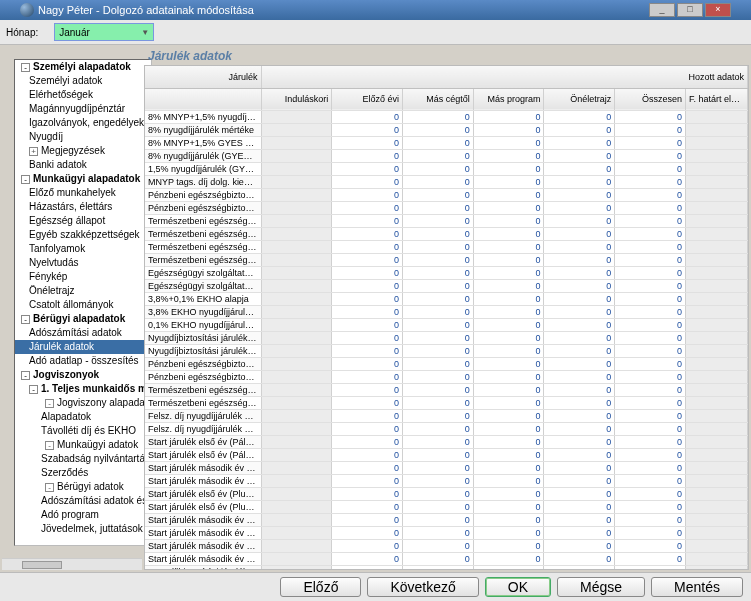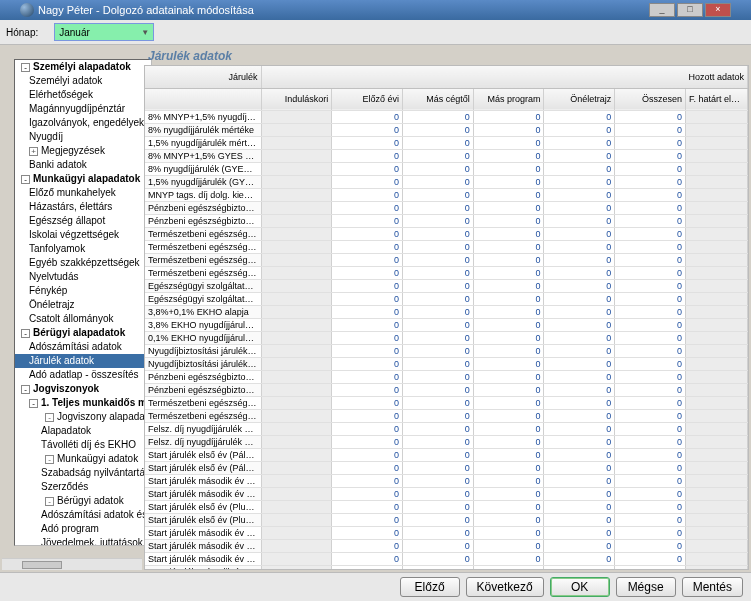--- a/index.html
+++ b/index.html
@@ -30,21 +30,21 @@
 .grid-wrap { flex: 1; border: 1px solid #bbb; background: #fff; overflow-y: auto; overflow-x: hidden; }
 table { width: 100%; border-collapse: collapse; table-layout: fixed; }
 th, td { border-right: 1px solid #d0d0d0; border-bottom: 1px solid #e0e0e0; padding: 1px 3px; height: 11px; font-size: 9px; overflow: hidden; text-overflow: ellipsis; white-space: nowrap; }
 thead th { background: linear-gradient(to bottom, #f8f8f8, #e4e4e4); text-align: right; font-weight: normal; height: 22px; }
 th.group { border-bottom: 1px solid #c0c0c0; }
 td.label { text-align: left; }
 td.num { text-align: right; color: #2050a0; }
 td.dim { background: #ececec; }
 tbody tr:nth-child(even) td.label { background: #fafafa; }
 .footer { background: #e8e8e8; padding: 4px 8px; display: flex; justify-content: flex-end; gap: 6px; border-top: 1px solid #bbb; }
-.btn { min-width: 60px; height: 20px; border: 1px solid #888; background: linear-gradient(to bottom, #fdfdfd, #e2e2e2); border-radius: 3px; font-size: 12px; display: flex; align-items: center; justify-content: center; padding: 0 10px; }
+.btn { min-width: 60px; height: 20px; border: 1px solid #888; background: linear-gradient(to bottom, #fdfdfd, #e2e2e2); border-radius: 3px; font-size: 14px; display: flex; align-items: center; justify-content: center; padding: 0 22px; }
 .btn.primary { border: 1px solid #4a6; box-shadow: 0 0 0 1px #8c8 inset; }
 
 .grid-wrap::-webkit-scrollbar, .tree-pane::-webkit-scrollbar { width: 12px; }
 .grid-wrap::-webkit-scrollbar-thumb, .tree-pane::-webkit-scrollbar-thumb { background: #c8c8c8; border: 1px solid #999; }
 .grid-wrap::-webkit-scrollbar-track, .tree-pane::-webkit-scrollbar-track { background: #eee; }
 </style>
 </head>
 <body>
 
 <div class="titlebar">
@@ -73,23 +73,22 @@
         <div class="item lev1"><span>Elérhetőségek</span></div>
         <div class="item lev1"><span>Magánnyugdíjpénztár</span></div>
         <div class="item lev1"><span>Igazolványok, engedélyek</span></div>
         <div class="item lev1"><span>Nyugdíj</span></div>
         <div class="item lev1"><span class="exp">+</span><span>Megjegyzések</span></div>
         <div class="item lev1"><span>Banki adatok</span></div>
         <div class="item bold"><span class="exp">-</span><span>Munkaügyi alapadatok</span></div>
         <div class="item lev1"><span>Előző munkahelyek</span></div>
         <div class="item lev1"><span>Házastárs, élettárs</span></div>
         <div class="item lev1"><span>Egészség állapot</span></div>
-        <div class="item lev1"><span>Iskolai végzettségek</span></div>
+        <div class="item lev1"><span>Egyéb szakképzettségek</span></div>
         <div class="item lev1"><span>Tanfolyamok</span></div>
-        <div class="item lev1"><span>Egyéb szakképzettségek</span></div>
         <div class="item lev1"><span>Nyelvtudás</span></div>
         <div class="item lev1"><span>Fénykép</span></div>
         <div class="item lev1"><span>Önéletrajz</span></div>
         <div class="item lev1"><span>Csatolt állományok</span></div>
         <div class="item bold"><span class="exp">-</span><span>Bérügyi alapadatok</span></div>
         <div class="item lev1"><span>Adószámítási adatok</span></div>
         <div class="item lev1 selected"><span>Járulék adatok</span></div>
         <div class="item lev1"><span>Adó adatlap - összesítés</span></div>
         <div class="item bold"><span class="exp">-</span><span>Jogviszonyok</span></div>
         <div class="item bold lev1"><span class="exp">-</span><span>1. Teljes munkaidős munkaviszo…</span></div>
@@ -153,30 +152,20 @@
               <td class="label">8% nyugdíjjárulék mértéke</td>
               <td class="dim"></td>
               <td class="num">0</td>
               <td class="num">0</td>
               <td class="num">0</td>
               <td class="num">0</td>
               <td class="num">0</td>
               <td class="dim"></td>
             </tr>
             <tr>
-              <td class="label">1,5% nyugdíjjárulék mértéke</td>
-              <td class="dim"></td>
-              <td class="num">0</td>
-              <td class="num">0</td>
-              <td class="num">0</td>
-              <td class="num">0</td>
-              <td class="num">0</td>
-              <td class="dim"></td>
-            </tr>
-            <tr>
               <td class="label">8% MNYP+1,5% GYES nyugdíjjárul…</td>
               <td class="dim"></td>
               <td class="num">0</td>
               <td class="num">0</td>
               <td class="num">0</td>
               <td class="num">0</td>
               <td class="num">0</td>
               <td class="dim"></td>
             </tr>
             <tr>

